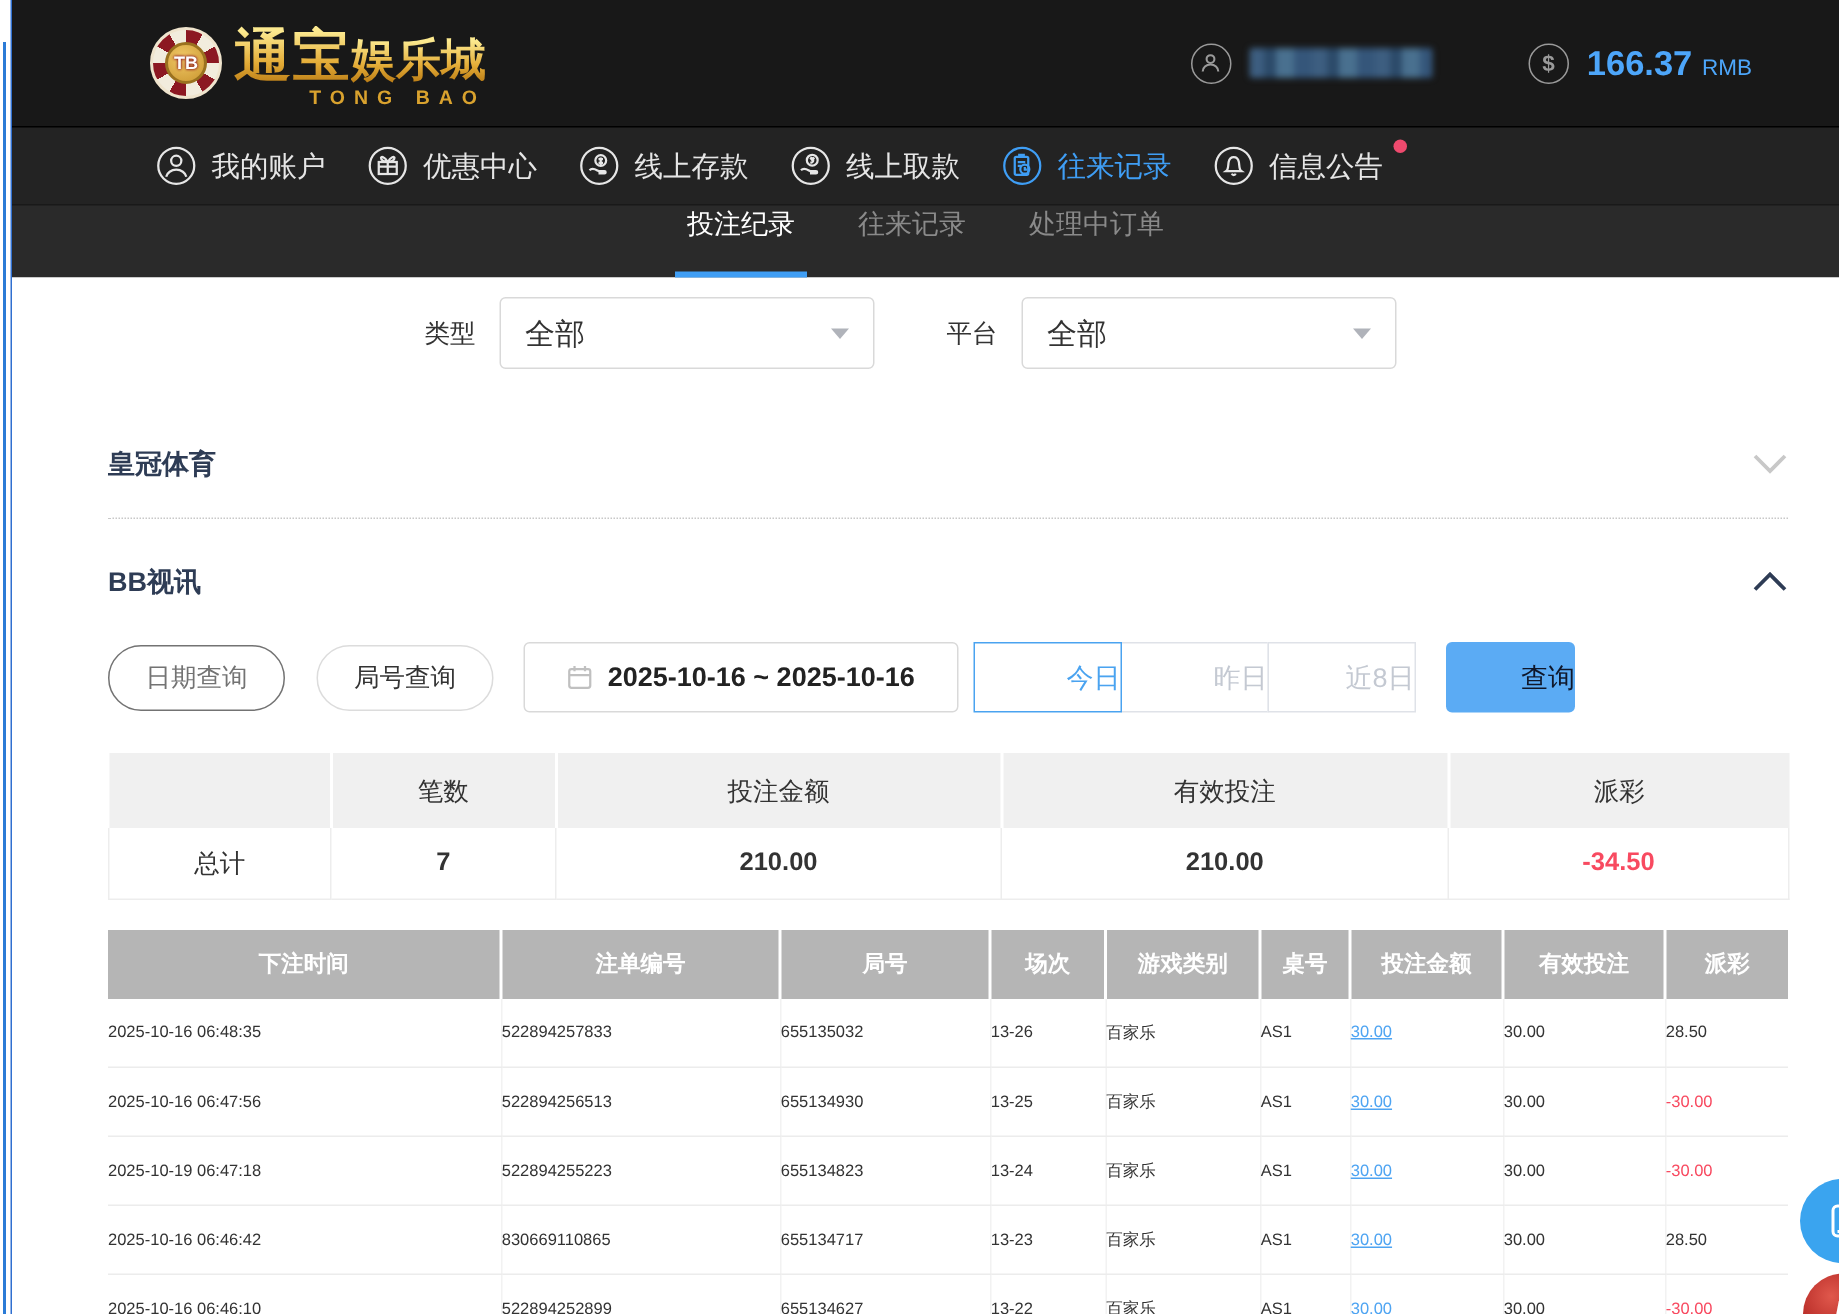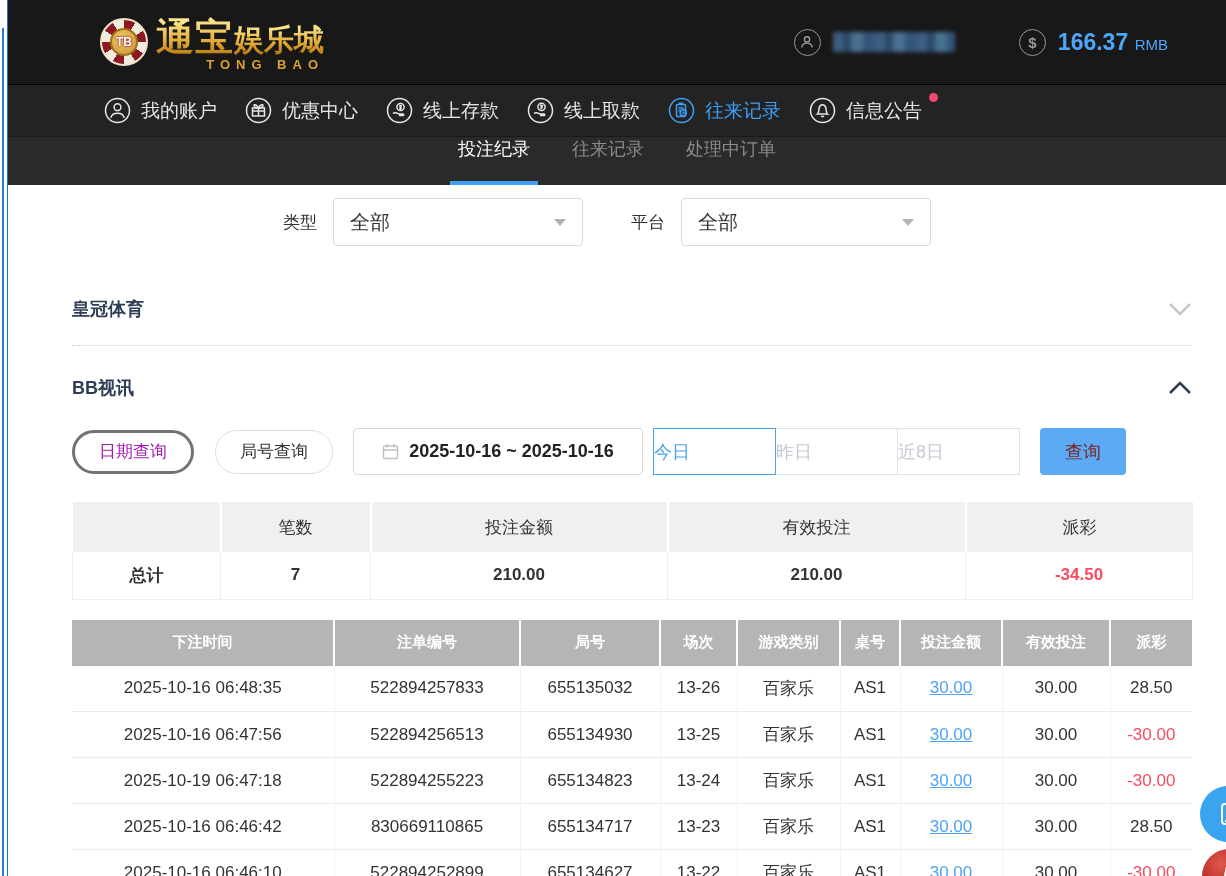--- a/index.html
+++ b/index.html
@@ -75,45 +75,45 @@
 
   .section-row { display:flex; align-items:center; justify-content:space-between; cursor:pointer; }
   .section-row.first { margin-top:51px; }
   .section-title { font-size:18px; font-weight:700; color:#2e3c55; }
   .dotted-divider { border:none; border-top:1px dotted #c8c8c8; margin-top:24px; }
   .section-row.second { margin-top:30px; }
   .chev { display:flex; }
 
   .query-row { display:flex; align-items:center; margin-top:28px; }
   .pill-btn { height:44px; padding:0 24px; border-radius:22px; background:#fff; font-size:17px; display:flex; align-items:center; cursor:pointer; }
-  .pill-btn.active { border:3px solid #737373; color:#a21caf; }
+  .pill-btn.active { border:1px solid #737373; color:#737373; }
   .pill-btn.plain { border:1px solid #dcdcdc; color:#333; margin-left:21px; }
   .date-input { width:290px; height:47px; border:1px solid #d9d9d9; border-radius:4px; margin-left:20px;
     display:flex; align-items:center; justify-content:center; gap:10px; font-size:18px; font-weight:700; color:#222; cursor:pointer; }
   .day-group { display:flex; margin-left:10px; }
-  .day-btn { width:123px; height:47px; display:flex; align-items:center; justify-content:flex-start; font-size:18px; background:#fff; cursor:pointer; }
+  .day-btn { width:99px; height:47px; display:flex; align-items:center; justify-content:flex-end; font-size:18px; background:#fff; cursor:pointer; }
   .day-btn.active { border:1px solid #4aa3f0; color:#4aa3f0; z-index:2; }
   .day-btn.dim { border:1px solid #dfe2e8; color:#c4c9d2; margin-left:-1px; }
-  .search-btn { width:86px; height:47px; margin-left:20px; background:#5babf4; color:#7f1d1d; font-size:18px;
-    border:none; border-radius:4px; display:flex; align-items:center; justify-content:center; cursor:pointer; }
+  .search-btn { width:86px; height:47px; margin-left:20px; background:#5babf4; color:#0f172a; font-size:18px;
+    border:none; border-radius:4px; display:flex; align-items:center; justify-content:flex-end; cursor:pointer; }
 
   
   table { border-collapse:collapse; table-layout:fixed; }
   .summary-table { width:1120px; margin-top:27px; }
   .summary-table th { background:#f0f0f0; height:50px; font-weight:400; font-size:17px; color:#333; border-left:2px solid #fff; }
   .summary-table th:first-child { border-left:none; }
   .summary-table td { height:47px; text-align:center; font-size:17px; color:#333; background:#fff;
     border:1px solid #ededed; border-top:none; font-weight:700; }
-  .summary-table td:first-child { font-weight:700; }
+  .summary-table td:first-child { font-weight:400; }
 
   
   .records-table { width:1120px; margin-top:20px; }
   .records-table th { background:#b5b5b5; color:#fff; height:46px; font-size:15px; font-weight:700; border-left:2px solid #fff; }
   .records-table th:first-child { border-left:none; }
-  .records-table td { height:46px; text-align:center; font-size:17px; color:#333; background:#fff;
+  .records-table td { height:46px; text-align:left; font-size:11px; color:#333; background:#fff;
     border-bottom:1px solid #ececec; border-right:1px solid #f2f2f2; }
   .records-table td:last-child { border-right:none; }
   .bet-link { color:#4ea4f2; text-decoration:underline; cursor:pointer; }
   .neg { color:#f84a60 !important; }
 
   
   .float-btn { position:absolute; z-index:60; border-radius:50%; }
   .float-blue { right:-30px; top:786px; width:56px; height:56px; background:#3aa4ef; display:flex; align-items:center; justify-content:center; }
   .float-red { right:-30px; top:849px; width:54px; height:54px;
     background:radial-gradient(circle at 35% 28%,#e0584c,#a01212 72%); color:#fff; font-weight:700; font-size:22px;

